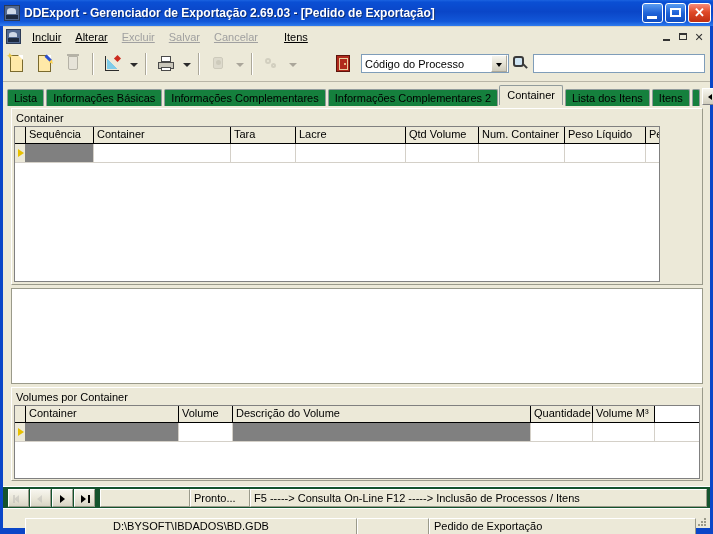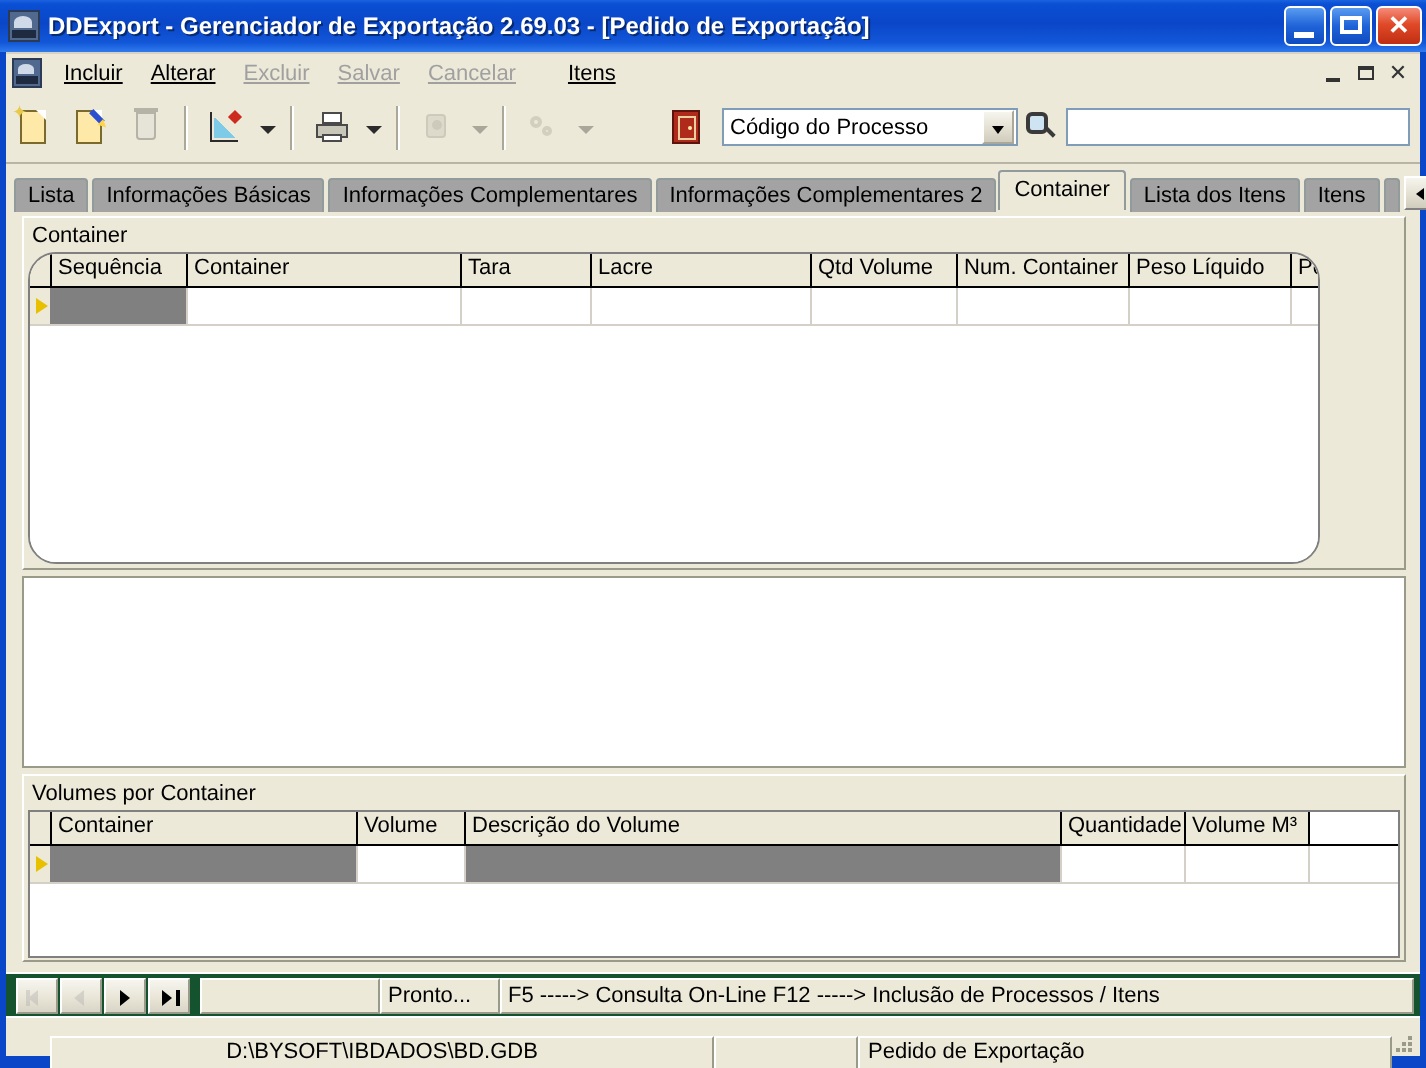--- a/index.html
+++ b/index.html
@@ -451,21 +451,21 @@
     width: 699px; height: 21px;
     display: flex;
     align-items: flex-end;
     box-sizing: border-box;
   }
   .tab {
     height: 17px;
     line-height: 16px;
     padding: 0 6px;
     margin-right: 2px;
-    background: #a3a3a3;
+    background: #15803d;
     border: 1px solid #919b9c;
     border-bottom: none;
     border-radius: 2px 2px 0 0;
     box-sizing: border-box;
     font-size: 11px;
     white-space: nowrap;
     cursor: default;
     position: relative;
     top: 1px;
   }
@@ -528,21 +528,21 @@
 
   
   .grid {
     position: absolute;
     left: 2px;
     background: #ffffff;
     border: 1px solid #808080;
     box-sizing: border-box;
     overflow: hidden;
   }
-  .grid1 { top: 17px; width: 646px; height: 156px; border-radius: 14px; }
+  .grid1 { top: 17px; width: 646px; height: 156px; }
   .grid2 { top: 17px; width: 686px; height: 74px; }
   .grid-header {
     display: flex;
     height: 17px;
     box-sizing: border-box;
     border-bottom: 1px solid #000000;
     background: #ece9d8;
   }
   .gh-cell {
     box-sizing: border-box;

